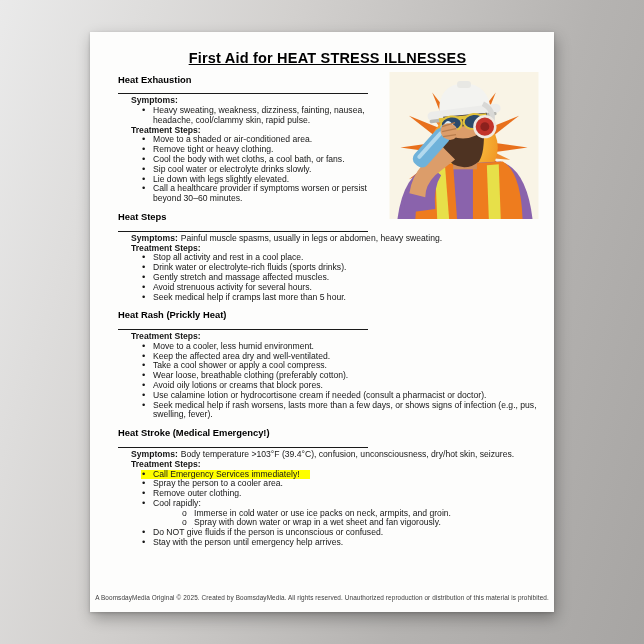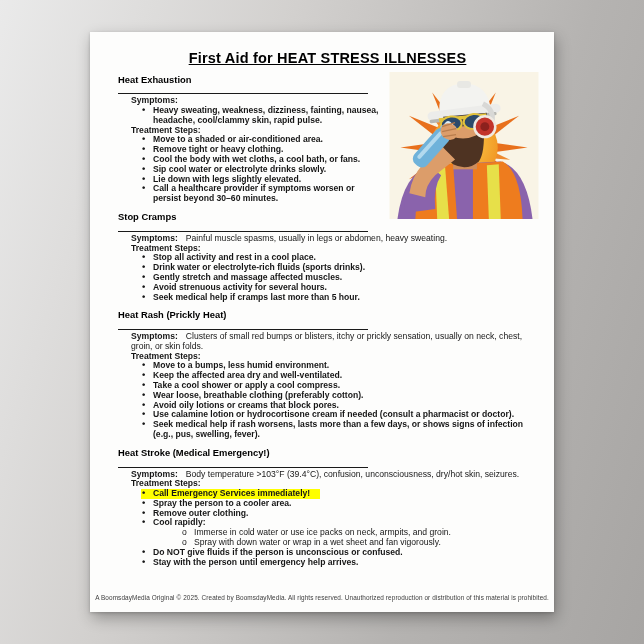--- a/index.html
+++ b/index.html
@@ -28,22 +28,22 @@
   .sec{margin-top:8px;}
   .sec-first{padding-right:152px;}
   .sec-heading{
     font-size:9.4px;font-weight:bold;color:#000;
     width:250px;border-bottom:1.2px solid #1a1a1a;
     padding-bottom:8px;margin-bottom:2px;
   }
   .label{font-weight:bold;margin-left:13px;}
   .sym-line{margin-left:13px;}
   .sym-line .b{font-weight:bold;}
-  .sym-line .t{margin-left:8px;}
-  .bullet{margin-left:23px;padding-left:12px;position:relative;font-weight:bold;}
+  .sym-line .t{margin-left:3px;}
+  .bullet{margin-left:23px;padding-left:12px;position:relative;}
   .bullet::before{content:"\2022";position:absolute;left:1px;top:-1px;font-size:9.5px;}
   .bullet.hl{background:#ffff00;width:fit-content;padding-right:10px;}
   .sub{margin-left:62px;padding-left:14px;position:relative;}
   .sub::before{content:"o";position:absolute;left:2px;top:0;}
   .footer{
     position:absolute;left:0;bottom:11px;width:100%;text-align:center;
     font-size:6.4px;color:#3c3c3c;letter-spacing:.1px;
   }
 </style>
 </head>
@@ -124,39 +124,36 @@
       <div class="label">Treatment Steps:</div>
       <div class="bullet">Move to a shaded or air-conditioned area.</div>
       <div class="bullet">Remove tight or heavy clothing.</div>
       <div class="bullet">Cool the body with wet cloths, a cool bath, or fans.</div>
       <div class="bullet">Sip cool water or electrolyte drinks slowly.</div>
       <div class="bullet">Lie down with legs slightly elevated.</div>
       <div class="bullet">Call a healthcare provider if symptoms worsen or persist beyond 30–60 minutes.</div>
     </div>
 
     <div class="sec">
-      <div class="sec-heading">Stop Cramps</div>
+      <div class="sec-heading">Heat Steps</div>
       <div class="sym-line">
         <span class="b">Symptoms:</span><span class="t">Painful muscle spasms, usually in legs or abdomen, heavy sweating.</span>
       </div>
       <div class="label">Treatment Steps:</div>
       <div class="bullet">Stop all activity and rest in a cool place.</div>
       <div class="bullet">Drink water or electrolyte-rich fluids (sports drinks).</div>
       <div class="bullet">Gently stretch and massage affected muscles.</div>
       <div class="bullet">Avoid strenuous activity for several hours.</div>
       <div class="bullet">Seek medical help if cramps last more than 5 hour.</div>
     </div>
 
     <div class="sec">
       <div class="sec-heading">Heat Rash (Prickly Heat)</div>
-      <div class="sym-line">
-        <span class="b">Symptoms:</span><span class="t">Clusters of small red bumps or blisters, itchy or prickly sensation, usually on neck, chest, groin, or skin folds.</span>
-      </div>
       <div class="label">Treatment Steps:</div>
-      <div class="bullet">Move to a bumps, less humid environment.</div>
+      <div class="bullet">Move to a cooler, less humid environment.</div>
       <div class="bullet">Keep the affected area dry and well-ventilated.</div>
       <div class="bullet">Take a cool shower or apply a cool compress.</div>
       <div class="bullet">Wear loose, breathable clothing (preferably cotton).</div>
       <div class="bullet">Avoid oily lotions or creams that block pores.</div>
       <div class="bullet">Use calamine lotion or hydrocortisone cream if needed (consult a pharmacist or doctor).</div>
       <div class="bullet">Seek medical help if rash worsens, lasts more than a few days, or shows signs of infection (e.g., pus, swelling, fever).</div>
     </div>
 
     <div class="sec">
       <div class="sec-heading">Heat Stroke (Medical Emergency!)</div>

